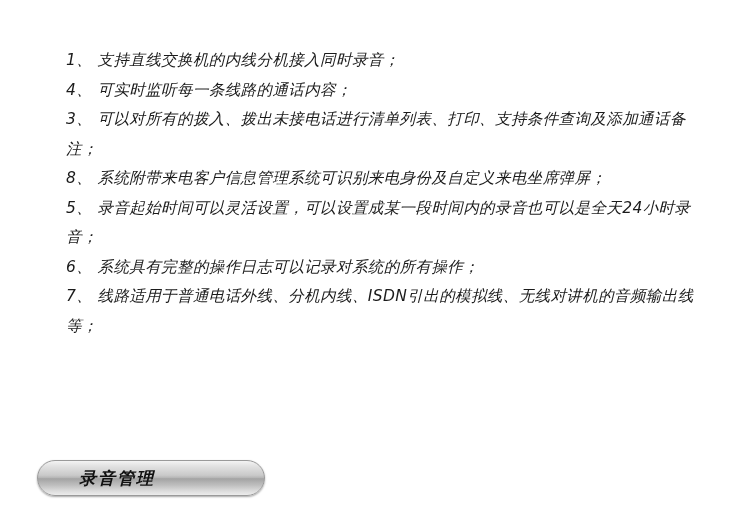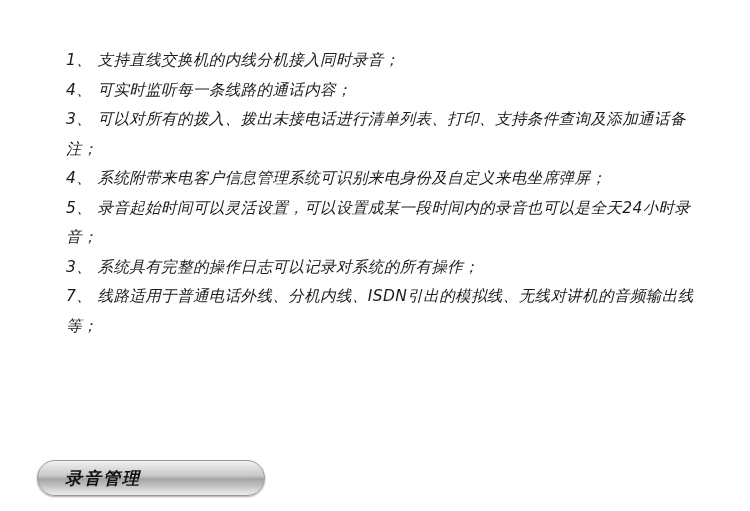--- a/index.html
+++ b/index.html
@@ -57,40 +57,40 @@
         #c0c0c0 72%,
         #dcdcdc 88%,
         #ececec 100%);
     box-shadow: 0 1px 2px rgba(0,0,0,0.35);
     border: 1px solid #9a9a9a;
     box-sizing: border-box;
     display: flex;
     align-items: center;
   }
   .banner-label {
-    margin-left: 27px;
+    margin-left: 41px;
     font-size: 17px;
     font-weight: bold;
     color: #111111;
     letter-spacing: 2px;
     font-family: "DejaVu Serif", "Liberation Serif", serif;
   }
 </style>
 </head>
 <body>
 
 <div class="page">
 
   <div class="content">
     <p class="para">1、 支持直线交换机的内线分机接入同时录音；</p>
     <p class="para">4、 可实时监听每一条线路的通话内容；</p>
     <p class="para">3、 可以对所有的拨入、拨出未接电话进行清单列表、打印、支持条件查询及添加通话备注；</p>
-    <p class="para">4、 系统附带来电客户信息管理系统可识别来电身份及自定义来电坐席弹屏；</p>
+    <p class="para">8、 系统附带来电客户信息管理系统可识别来电身份及自定义来电坐席弹屏；</p>
     <p class="para">5、 录音起始时间可以灵活设置，可以设置成某一段时间内的录音也可以是全天24小时录音；</p>
-    <p class="para">3、 系统具有完整的操作日志可以记录对系统的所有操作；</p>
+    <p class="para">6、 系统具有完整的操作日志可以记录对系统的所有操作；</p>
     <p class="para">7、 线路适用于普通电话外线、分机内线、ISDN引出的模拟线、无线对讲机的音频输出线等；</p>
   </div>
 
   <div class="banner">
     <span class="banner-label">录音管理</span>
   </div>
 
 </div>
 
 </body></html>

